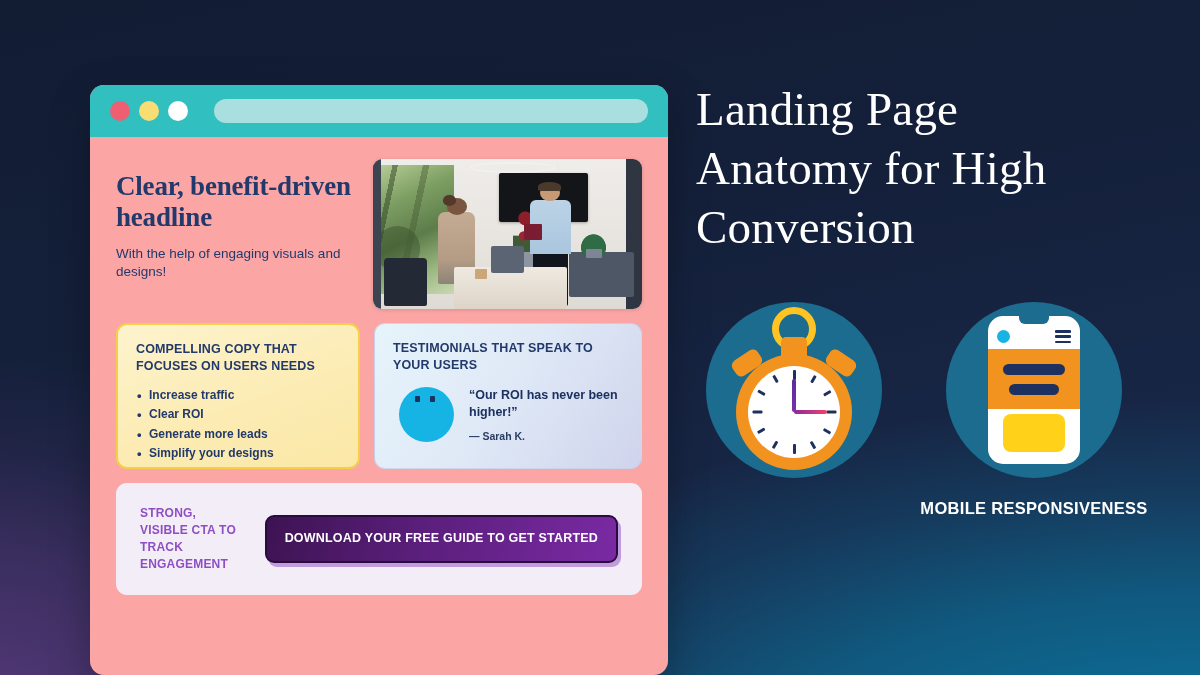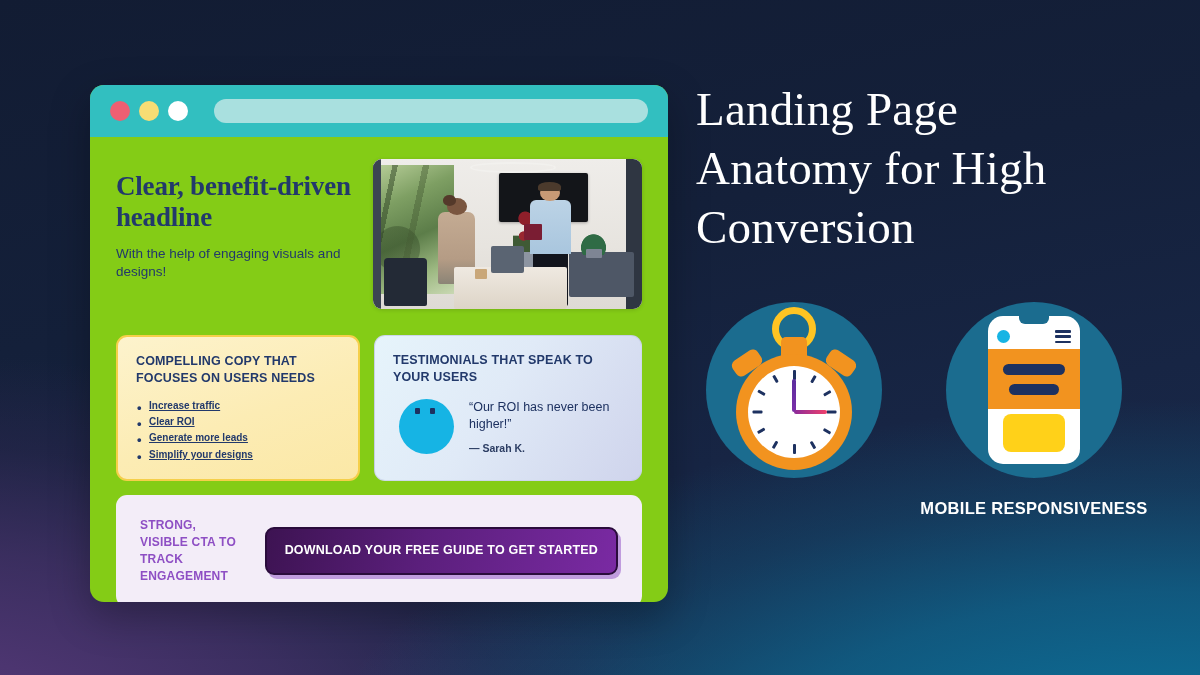--- a/index.html
+++ b/index.html
@@ -14,22 +14,22 @@
   #bg-base {
     position:absolute; inset:0;
     background:
       radial-gradient(120% 95% at 100% 118%, #0d6a92 0%, #0d6a92 16%, rgba(13,106,146,0.72) 32%, rgba(13,106,146,0.28) 48%, rgba(13,106,146,0) 62%),
       radial-gradient(95% 85% at -8% 112%, #55397a 0%, #4c3570 18%, rgba(72,50,106,0.72) 36%, rgba(60,42,90,0.3) 54%, rgba(40,32,64,0) 70%),
       linear-gradient(168deg, #121c33 0%, #14203a 38%, #172544 66%, #1b2b4d 100%);
   }
 
   
   #browser {
-    position:absolute; left:90px; top:85px; width:578px; height:517px;
-    background:#84cc16; border-radius:14px;
+    position:absolute; left:90px; top:85px; width:578px; height:590px;
+    background:#fca5a5; border-radius:14px;
     box-shadow:0 14px 40px rgba(0,0,0,0.28);
     overflow:hidden;
     display:flex; flex-direction:column;
   }
   #browser-bar {
     height:52px; background:#32bfc0; flex:0 0 52px;
     display:flex; align-items:center; padding:0 20px; gap:9px;
   }
   .dot { width:20px; height:20px; border-radius:50%; flex:0 0 auto; }
   .dot.red   { background:#ee5f72; }
@@ -96,53 +96,53 @@
               background:linear-gradient(180deg,#c4ab93 0%,#b59c85 65%,#8b8476 100%); border-radius:7px 7px 2px 2px; }
   .ph-man-h { left:62%; top:17%; width:7.5%; height:11%; background:#c79a76; border-radius:50%; }
   .ph-man-hair{ left:61.5%; top:15%; width:8.5%; height:6%; background:#4b3a2c; border-radius:50% 50% 20% 20%; }
   .ph-man-b { left:58.5%; top:27%; width:15%; height:36%;
               background:linear-gradient(180deg,#bcd3e6 0%,#a9c6de 100%); border-radius:6px 6px 0 0; }
   .ph-man-l { left:59.5%; top:60%; width:13%; height:38%; background:#12151d; border-radius:2px; }
   .ph-book  { left:56%; top:43%; width:7%; height:11%; background:#7a1d33; border-radius:1px; }
   .ph-cup   { left:38%; top:73%; width:4.5%; height:7%; background:#c9a779; border-radius:1px; }
 
   
-  #cards { display:flex; gap:14px; margin-top:26px; height:146px; }
+  #cards { display:flex; gap:14px; margin-top:14px; height:146px; }
   .card { border-radius:11px; padding:16px 18px; position:relative; }
   #card-copy {
     flex:0 0 244px;
     background:linear-gradient(160deg,#fdf3cd 0%,#fcecb4 55%,#fbe8a6 100%);
     border:2px solid #f5cf4a;
   }
   #card-testimonial {
     flex:1;
     background:linear-gradient(125deg,#e6f4fb 0%,#e0eaf7 45%,#cfd4ec 100%);
     border:1px solid rgba(190,200,225,0.6);
   }
   .card-title {
     font-size:12.5px; font-weight:700; line-height:1.35;
     color:#22396b; letter-spacing:0.15px; text-transform:uppercase;
   }
   #copy-list { margin-top:11px; list-style:none; }
   #copy-list li {
-    font-size:10px; color:#22396b; font-weight:600;
-    line-height:1.63; padding-left:13px; position:relative;text-decoration:underline;
+    font-size:12px; color:#22396b; font-weight:600;
+    line-height:1.63; padding-left:13px; position:relative;
   }
   #copy-list li::before {
     content:"•"; position:absolute; left:1px; top:-1px; font-size:13px; color:#22396b;
   }
   #testimonial-body { display:flex; align-items:flex-start; gap:15px; margin-top:13px; }
   #avatar {
     width:55px; height:55px; border-radius:50%; background:#16b4e4;
     position:relative; flex:0 0 55px; margin-left:6px;
   }
   #avatar .eye { position:absolute; top:9px; width:5px; height:6px; background:#1d3160; border-radius:1px; }
   #avatar .eye.l { left:16px; }
   #avatar .eye.r { left:31px; }
-  #quote { font-size:12.5px; font-weight:400; color:#1d3160; line-height:1.35; }
+  #quote { font-size:12.5px; font-weight:700; color:#1d3160; line-height:1.35; }
   #quote-author { margin-top:9px; font-size:10.5px; font-weight:600; color:#2c3d63; }
 
   
   #cta-panel {
     margin-top:14px; background:#f3edf8; border-radius:11px;
     height:112px; display:flex; align-items:center; padding:0 24px; gap:26px;
   }
   #cta-label {
     font-size:12px; font-weight:700; line-height:1.42; color:#8e4fc4;
     letter-spacing:0.2px; text-transform:uppercase; width:178px;

